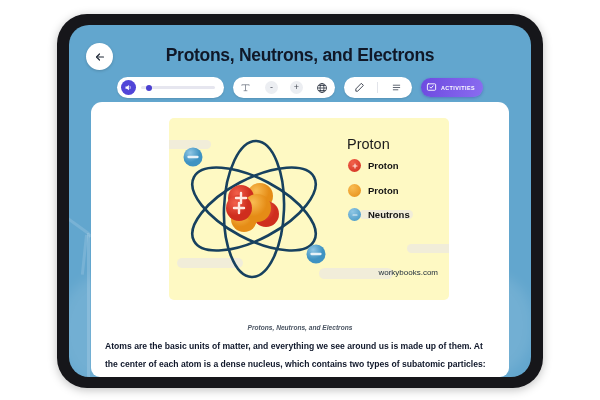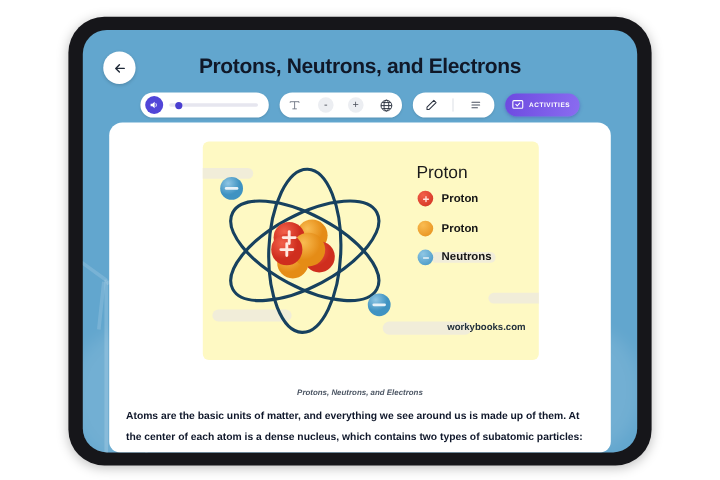--- a/index.html
+++ b/index.html
@@ -87,21 +87,21 @@
     background:#fef9c3;border-radius:5px;overflow:hidden;
   }
   .illus .cloud{position:absolute;background:#eeeade;border-radius:20px;opacity:.8;}
   .legend-title{
     position:absolute;left:178px;top:18px;font-size:14.5px;color:#1b1b1b;font-weight:normal;
   }
   .legend{position:absolute;left:179px;top:41px;display:flex;flex-direction:column;gap:11.5px;}
   .legend-row{display:flex;align-items:center;gap:7px;}
   .legend-dot{width:13px;height:13px;border-radius:50%;display:flex;align-items:center;justify-content:center;flex:none;}
   .legend-lbl{font-size:9.5px;font-weight:bold;color:#141414;}
-  .watermark{position:absolute;right:11px;bottom:23px;font-size:8px;font-weight:bold;color:#22303c;}
+  .watermark{position:absolute;right:11px;bottom:23px;font-size:8px;font-weight:normal;color:#22303c;}
 
   .caption{
     position:absolute;left:0;right:0;top:222px;text-align:center;
     font-size:6.6px;font-style:italic;font-weight:bold;color:#4b5563;
   }
   .body-text{
     position:absolute;left:14px;right:14px;top:236px;
     font-size:8.6px;font-weight:bold;line-height:2.05;color:#0f172a;
   }
 </style>

